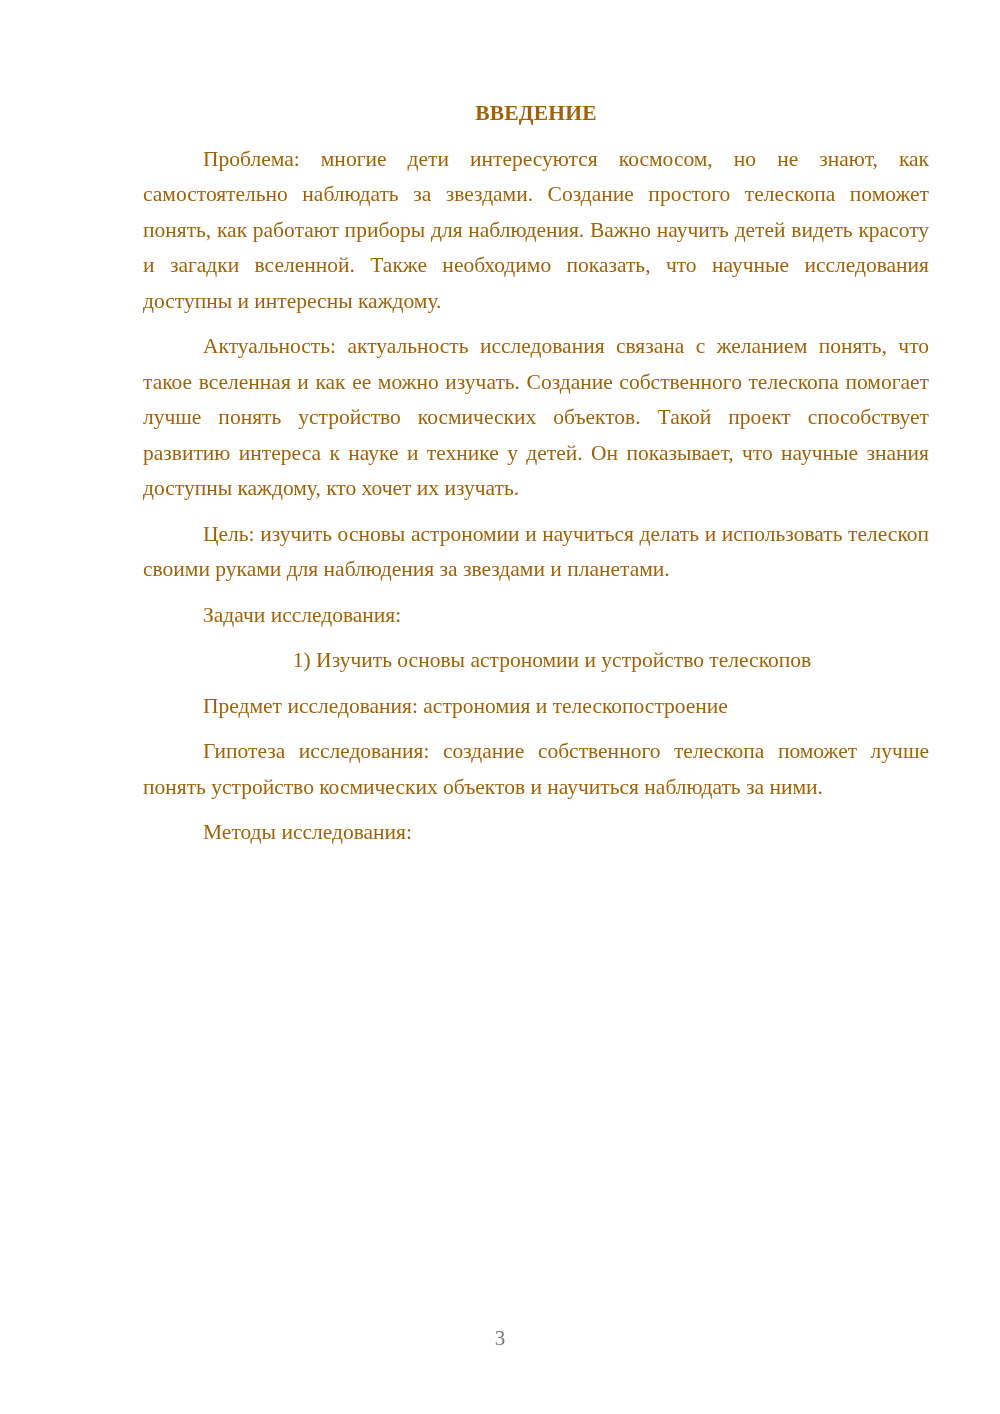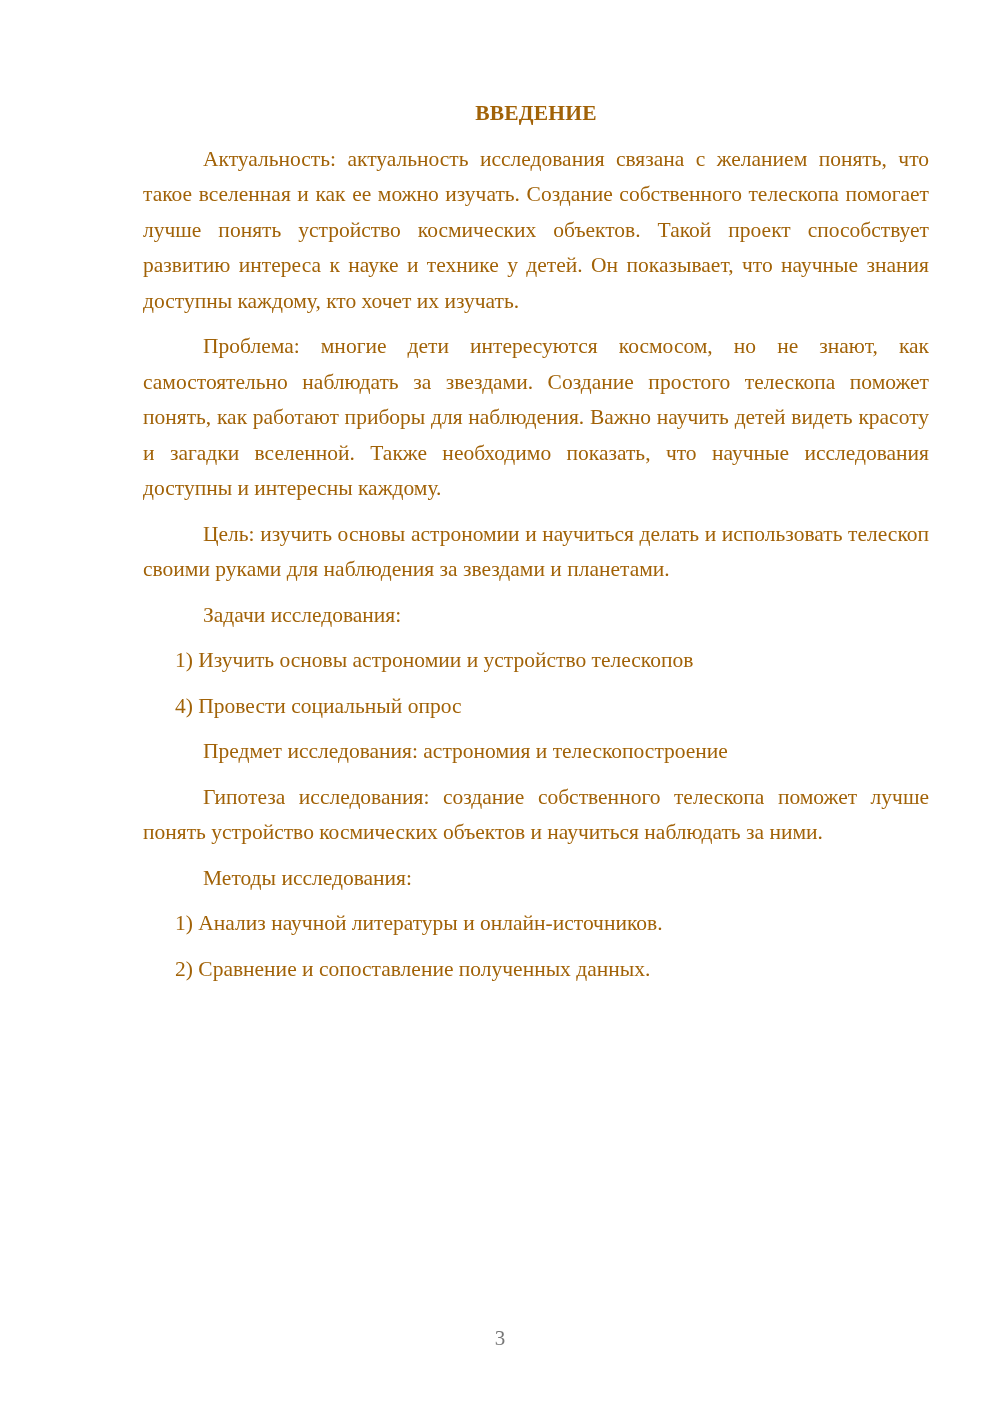--- a/index.html
+++ b/index.html
@@ -10,47 +10,42 @@
       font-size: 21.5px; color: #a16207; line-height: 35.5px;
     }
     .title {
       text-align: center; font-weight: bold; font-size: 21.5px;
       margin: 0 0 10px 0; letter-spacing: 0.2px;
     }
     .para {
       text-align: justify; text-indent: 60px; margin: 0 0 10px 0;
     }
     .heading-line { text-indent: 60px; margin: 0 0 10px 0; }
-    .list { list-style: none; margin: 0; padding: 0; }
+    .list { list-style: none; margin: 0; padding: 0; text-align: center; }
     .list-item { padding-left: 32px; margin: 0 0 10px 0; }
     .page-number {
       position: absolute; left: 0; width: 1000px; top: 1326px;
       text-align: center; font-family: "Liberation Serif", "DejaVu Serif", serif;
       font-size: 21px; color: #777777;
     }
   </style>
 </head>
 <body>
 
 <div class="page">
   <div class="title">ВВЕДЕНИЕ</div>
 
+  <p class="para">Проблема: многие дети интересуются космосом, но не знают, как самостоятельно наблюдать за звездами. Создание простого телескопа поможет понять, как работают приборы для наблюдения. Важно научить детей видеть красоту и загадки вселенной. Также необходимо показать, что научные исследования доступны и интересны каждому.</p>
   <p class="para">Актуальность: актуальность исследования связана с желанием понять, что такое вселенная и как ее можно изучать. Создание собственного телескопа помогает лучше понять устройство космических объектов. Такой проект способствует развитию интереса к науке и технике у детей. Он показывает, что научные знания доступны каждому, кто хочет их изучать.</p>
-  <p class="para">Проблема: многие дети интересуются космосом, но не знают, как самостоятельно наблюдать за звездами. Создание простого телескопа поможет понять, как работают приборы для наблюдения. Важно научить детей видеть красоту и загадки вселенной. Также необходимо показать, что научные исследования доступны и интересны каждому.</p>
   <p class="para">Цель: изучить основы астрономии и научиться делать и использовать телескоп своими руками для наблюдения за звездами и планетами.</p>
 
   <p class="heading-line">Задачи исследования:</p>
   <ul class="list">
     <li class="list-item">1) Изучить основы астрономии и устройство телескопов</li>
-    <li class="list-item">4) Провести социальный опрос</li>
   </ul>
 
   <p class="para">Предмет исследования: астрономия и телескопостроение</p>
   <p class="para">Гипотеза исследования: создание собственного телескопа поможет лучше понять устройство космических объектов и научиться наблюдать за ними.</p>
 
   <p class="heading-line">Методы исследования:</p>
-  <ul class="list">
-    <li class="list-item">1) Анализ научной литературы и онлайн-источников.</li>
-    <li class="list-item">2) Сравнение и сопоставление полученных данных.</li>
-  </ul>
 </div>
 
 <div class="page-number">3</div>
 
 </body></html>

